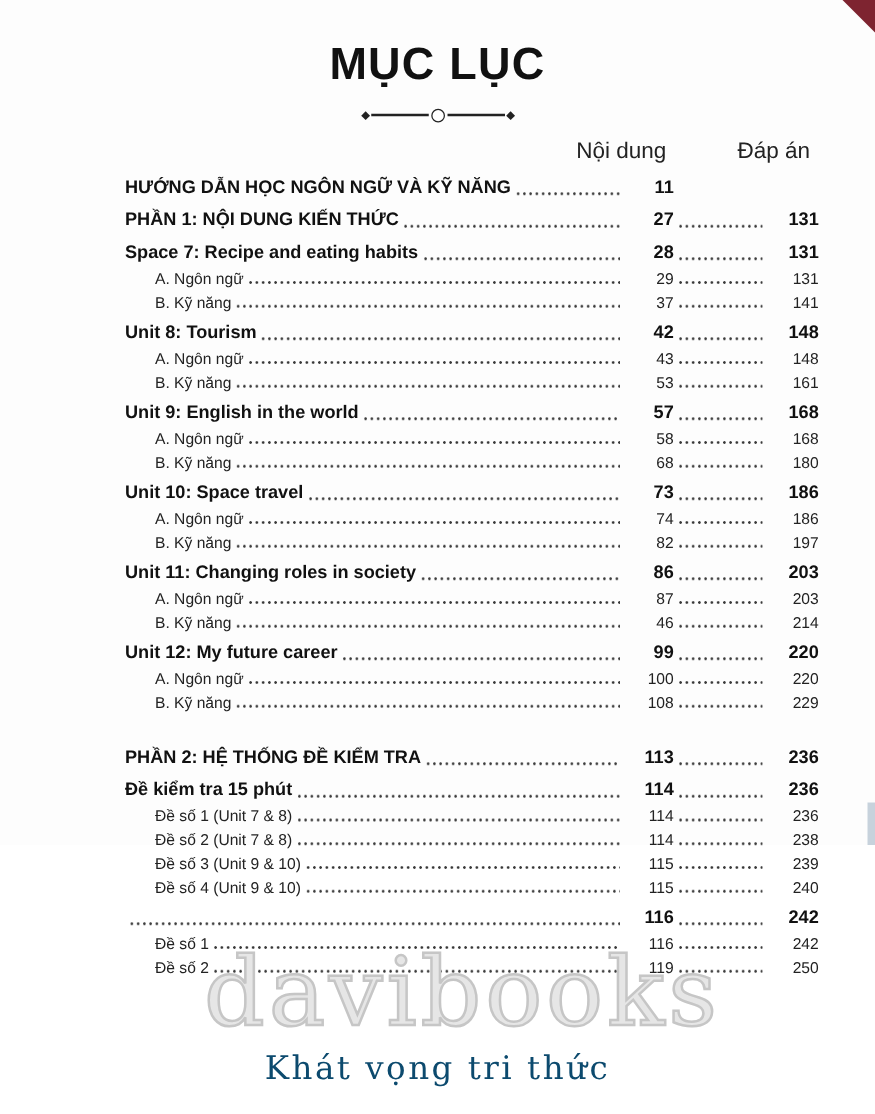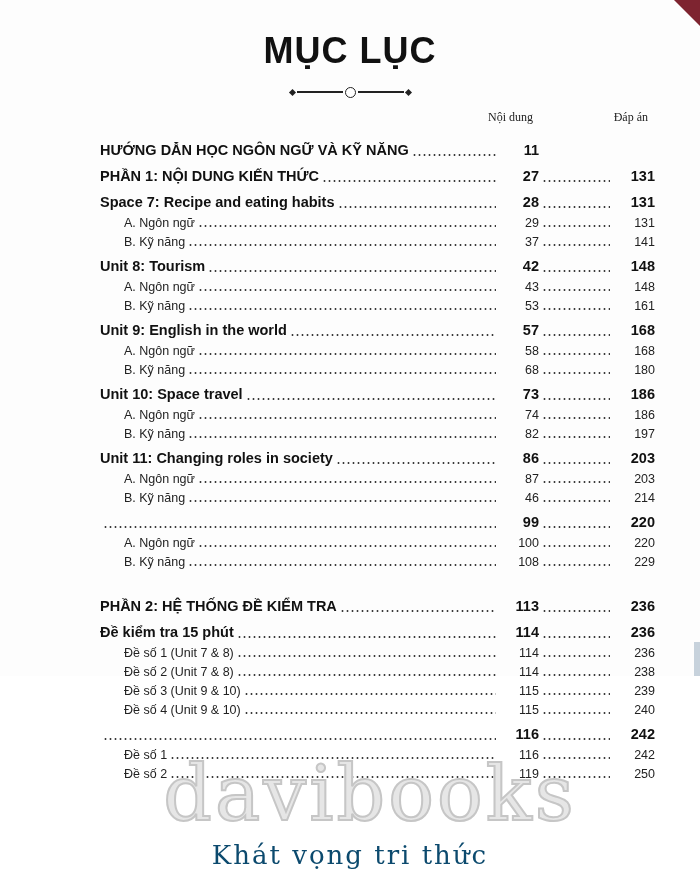--- a/index.html
+++ b/index.html
@@ -46,21 +46,21 @@
     width:5px;height:5px;background:#222;transform:rotate(45deg);
   }
   .divider .line{
     width:46px;height:1.5px;background:#222;margin:0 2px;
   }
   .divider .ring{
     width:9px;height:9px;border:1.5px solid #222;border-radius:50%;
     background:#fff;
   }
   .col-headers{
-    position:relative;height:22px;margin-top:10px;font-size:12px;color:#222;font-family:Liberation Serif, serif;
+    position:relative;height:22px;margin-top:10px;font-size:18px;color:#222;
   }
   .col-headers .h-content{position:absolute;right:167px;top:2px;}
   .col-headers .h-answer{position:absolute;right:52px;top:2px;}
   .toc{
     padding:4px 45px 0 52px;
   }
   .toc-row{
     display:flex;align-items:flex-end;margin-left:48px;
   }
   .row-h{
@@ -241,20 +241,21 @@
     <span class="num2">203</span>
   </div>
       <div class="toc-row row-s">
     <span class="toc-label">B. Kỹ năng</span>
     <span class="leader"></span>
     <span class="num1">46</span>
     <span class="leader2"></span>
     <span class="num2">214</span>
   </div>
       <div class="toc-row row-h">
+    <span class="toc-label">Unit 12: My future career</span>
     <span class="leader"></span>
     <span class="num1">99</span>
     <span class="leader2"></span>
     <span class="num2">220</span>
   </div>
       <div class="toc-row row-s">
     <span class="toc-label">A. Ngôn ngữ</span>
     <span class="leader"></span>
     <span class="num1">100</span>
     <span class="leader2"></span>

